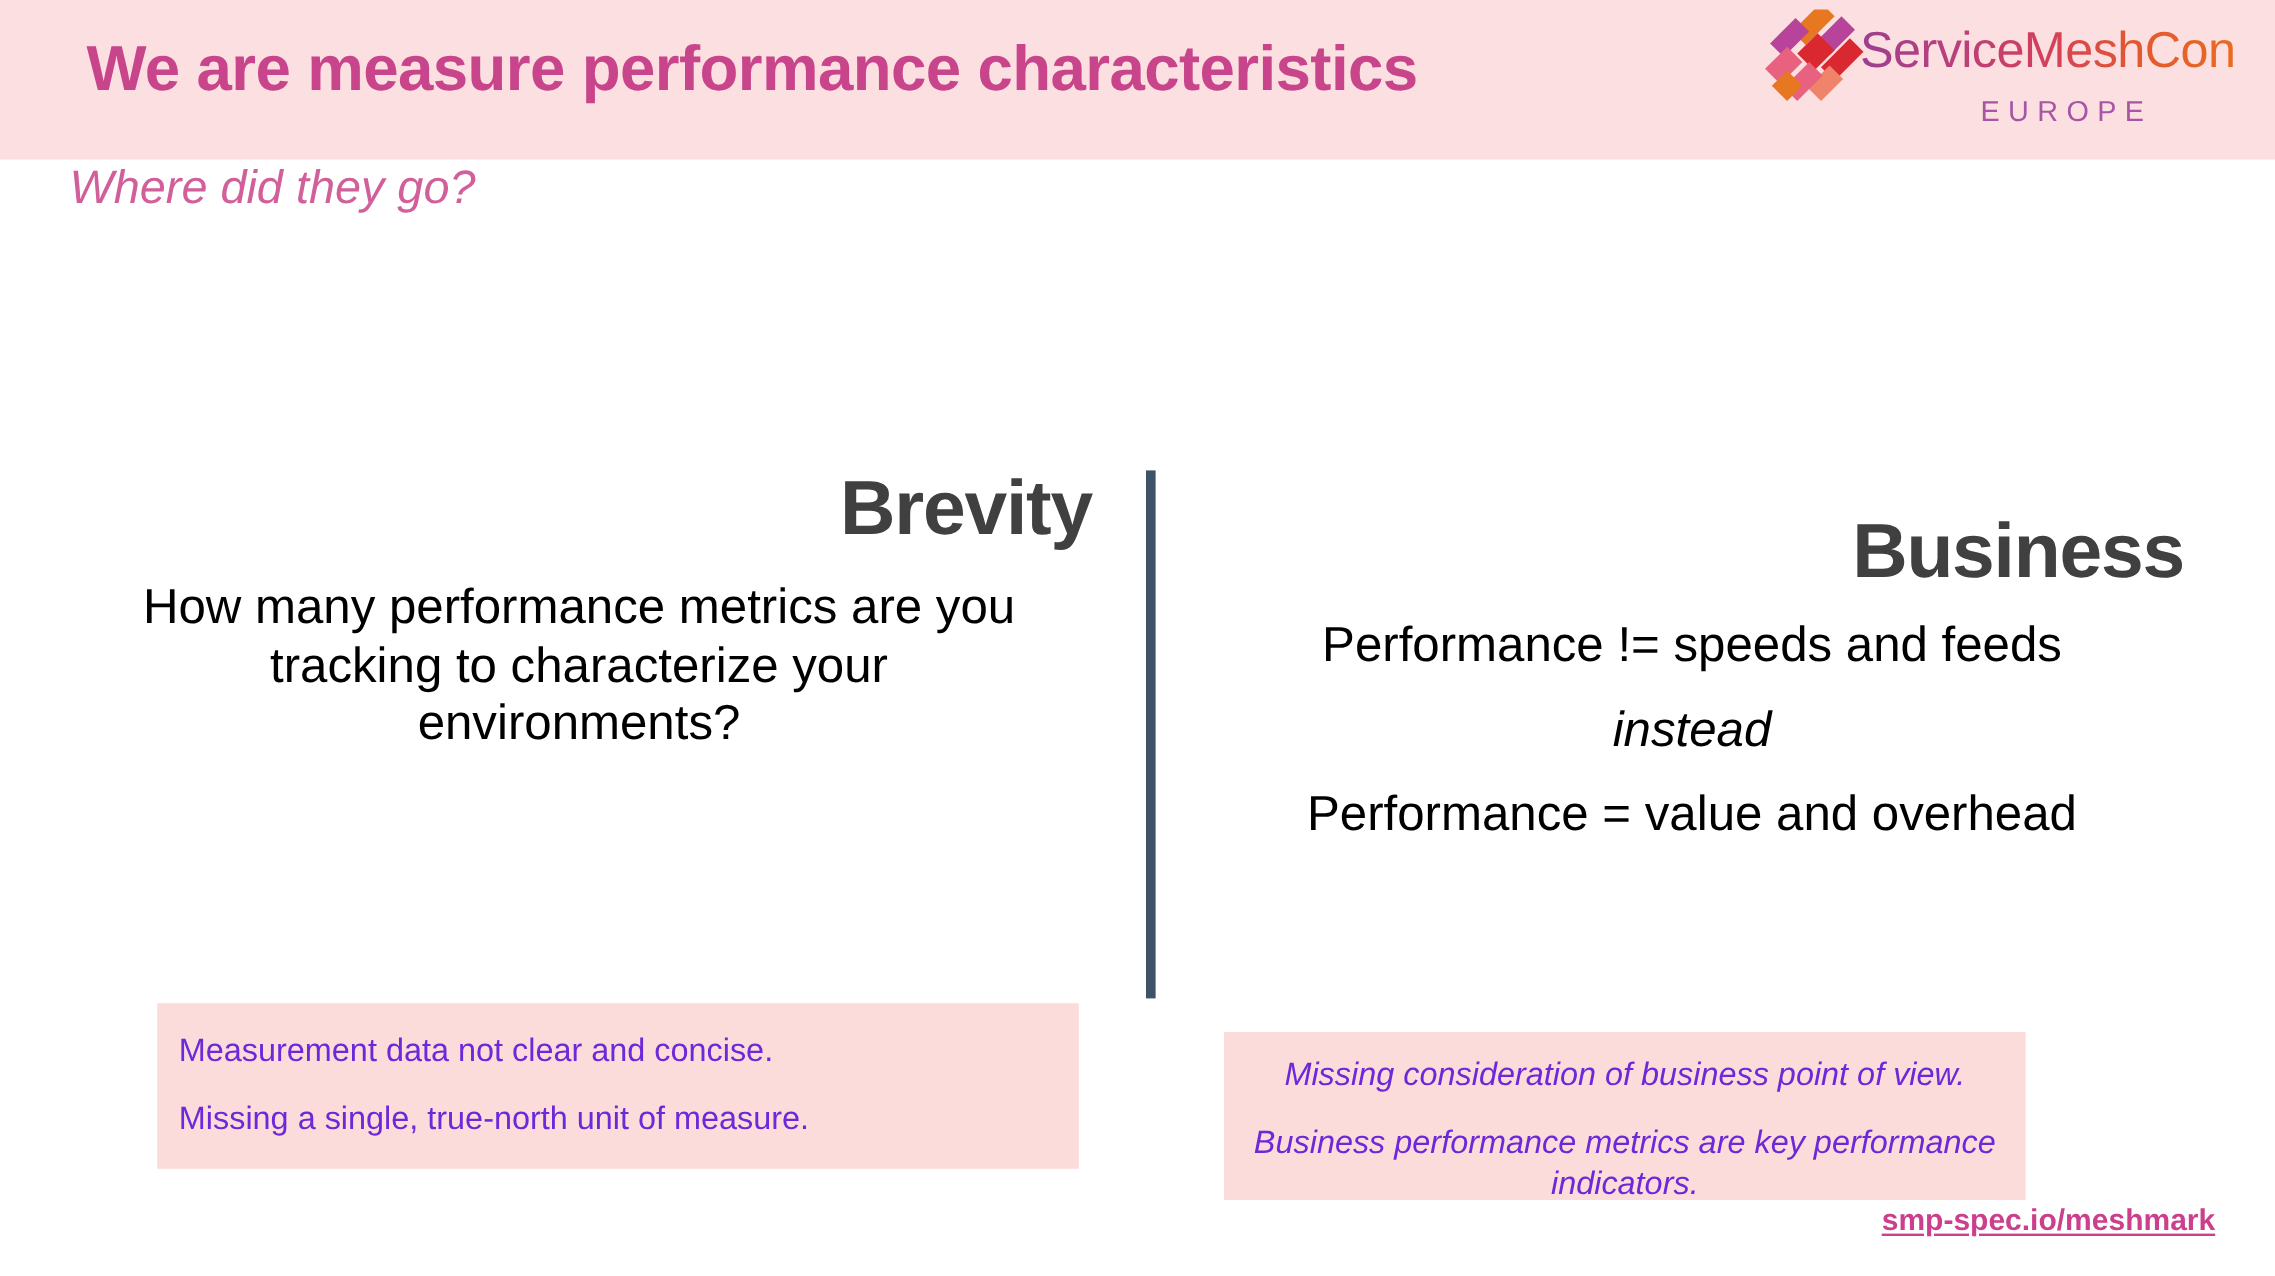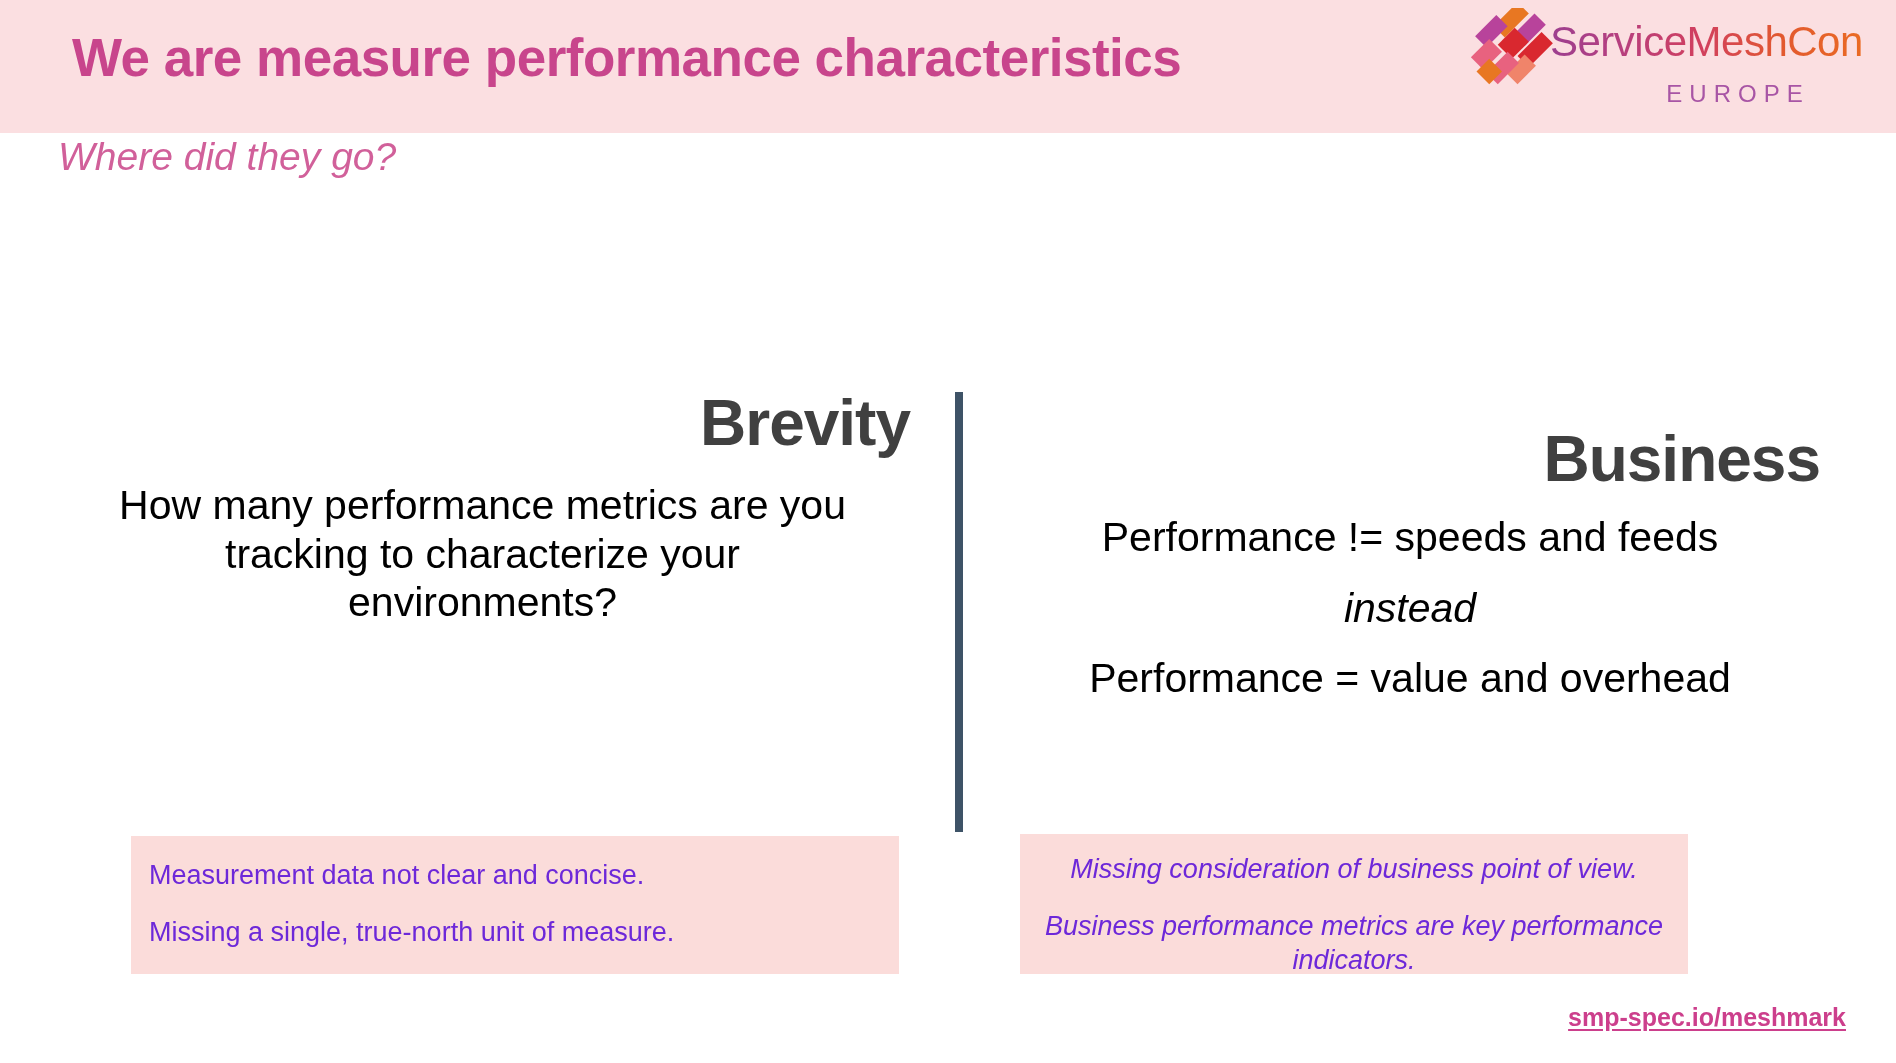--- a/index.html
+++ b/index.html
@@ -64,21 +64,21 @@
     letter-spacing: -0.5px;
     white-space: nowrap;
     background: linear-gradient(90deg, #9c3f8f 0%, #b63f7f 22%, #d13f5e 48%, #e2592f 74%, #ea6b23 100%);
     -webkit-background-clip: text;
     background-clip: text;
     color: transparent;
     -webkit-text-fill-color: transparent;
   }
   #logo-sub {
     position: absolute;
-    left: 120px;
+    left: 104px;
     top: 74px;
     width: 300px;
     text-align: center;
     font-size: 24px;
     letter-spacing: 7px;
     color: #a855a5;
     white-space: nowrap;
   }
 
   
@@ -141,21 +141,21 @@
   }
   #callout-left {
     left: 131px;
     top: 836px;
     width: 768px;
     height: 138px;
     padding: 22px 18px 0 18px;
   }
   #callout-right {
     left: 1020px;
-    top: 834px;
+    top: 860px;
     width: 668px;
     height: 140px;
     padding: 18px 22px 0 22px;
   }
   .callout p {
     margin: 0;
     font-size: 27px;
     color: #6d28d9;
     line-height: 1.28;
   }

